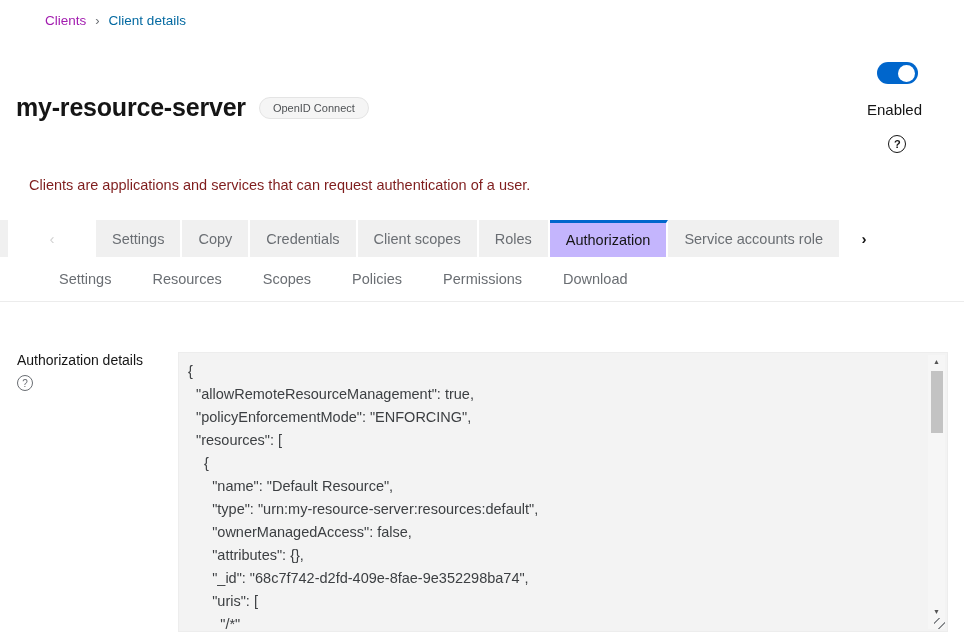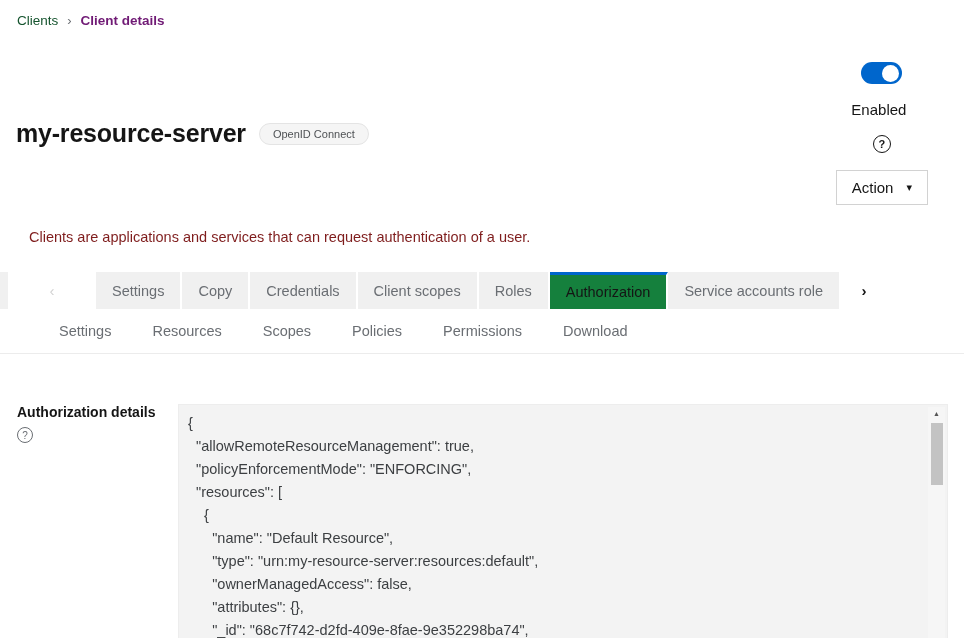--- a/index.html
+++ b/index.html
@@ -3,23 +3,23 @@
 <meta charset="utf-8">
 <style>
   * { margin:0; padding:0; box-sizing:border-box; }
   html,body { width:964px; height:638px; overflow:hidden; }
   body {
     font-family: "Liberation Sans", "DejaVu Sans", sans-serif;
     background:#ffffff; color:#151515;
   }
   
   .breadcrumb { padding:13px 0 0 17px; font-size:13.5px; display:flex; align-items:center; gap:9px; }
-  .breadcrumb .crumb-link { color:#14532d; text-decoration:none; cursor:pointer; }
+  .breadcrumb .crumb-link { color:#a21caf; text-decoration:none; cursor:pointer;margin-left:28px; }
   .breadcrumb .crumb-sep { color:#6a6e73; font-size:13px; }
-  .breadcrumb .crumb-current { color:#701a75;font-weight:bold; }
+  .breadcrumb .crumb-current { color:#0369a1; }
   
   .header-row { margin-top:34px; padding:0 36px 0 16px; display:flex; align-items:center; justify-content:space-between; }
   .title-group { display:flex; align-items:center; gap:13px; }
   .page-title { font-size:25px; font-weight:600; letter-spacing:-0.2px; color:#151515; }
   .proto-badge {
     font-size:11px; color:#4f5255; background:#f5f5f5;
     border:1px solid #e4e4e4; border-radius:20px; padding:4px 13px;
   }
   .header-controls { display:flex; align-items:center; gap:17px;flex-direction:column; }
   .switch { width:41px; height:22px; background:#0066cc; border-radius:11px; position:relative; cursor:pointer; flex:none; }
@@ -40,32 +40,32 @@
   .tabs-main { margin-top:27px; display:flex; height:37px; align-items:stretch; }
   .tab-stub { width:8px; background:#f0f0f0; flex:none; }
   .tabs-scroll-btn { width:88px; background:#fff; border:none; display:flex; align-items:center; justify-content:center; font-size:15px; cursor:pointer; flex:none; }
   .tabs-scroll-btn.left { color:#d2d2d2; }
   .tabs-scroll-btn.right { width:46px; color:#151515; font-weight:bold; }
   .tab {
     background:#f0f0f0; border:none; border-right:2px solid #fff;
     color:#6a6e73; font-size:14.5px; padding:0 16px; cursor:pointer;
     display:flex; align-items:center; font-family:inherit; white-space:nowrap;
   }
-  .tab.active { background:#15803d; color:#151515; border-top:3px solid #0066cc; border-right:2px solid #fff; }
+  .tab.active { background:#c4b5fd; color:#151515; border-top:3px solid #0066cc; border-right:2px solid #fff; }
   
   .tabs-sub { margin-top:5px; display:flex; gap:7px; padding-left:42px; border-bottom:1px solid #ececec; }
   .subtab {
     background:transparent; border:none; font-family:inherit; cursor:pointer;
     color:#6a6e73; font-size:14.5px; padding:9px 17px 11px; border-bottom:3px solid transparent; white-space:nowrap;
   }
   .subtab.active { color:#151515; border-bottom:3px solid #0066cc; }
   
   .form-area { margin-top:50px; padding-left:17px; display:flex; }
   .label-col { width:161px; flex:none; }
-  .field-label { font-size:14px; font-weight:bold; color:#151515; }
+  .field-label { font-size:14px; font-weight:normal; color:#151515; }
   .help-circle-gray {
     margin-top:7px; width:16px; height:16px; border:1.2px solid #6a6e73; border-radius:50%;
     display:inline-flex; align-items:center; justify-content:center;
     font-size:10px; color:#6a6e73; cursor:pointer;
   }
   .textarea-box {
     position:relative; width:770px; height:280px; background:#f3f3f3;
     border:1px solid #ededed; overflow:hidden;
   }
   .json-content {
@@ -101,24 +101,20 @@
   <div class="title-group">
     <h1 class="page-title">my-resource-server</h1>
     <span class="proto-badge">OpenID Connect</span>
   </div>
   <div class="header-controls">
     <div class="switch">
       <div class="knob"></div>
     </div>
     <span class="enabled-label">Enabled</span>
     <span class="help-circle-dark">?</span>
-    <div class="action-dropdown">
-      <span>Action</span>
-      <span class="action-caret">▾</span>
-    </div>
   </div>
 </div>
 <p class="description">Clients are applications and services that can request authentication of a user.</p>
 
 <div class="tabs-main">
   <div class="tab-stub"></div>
   <button class="tabs-scroll-btn left">‹</button>
   <button class="tab">Settings</button>
   <button class="tab">Copy</button>
   <button class="tab">Credentials</button>

